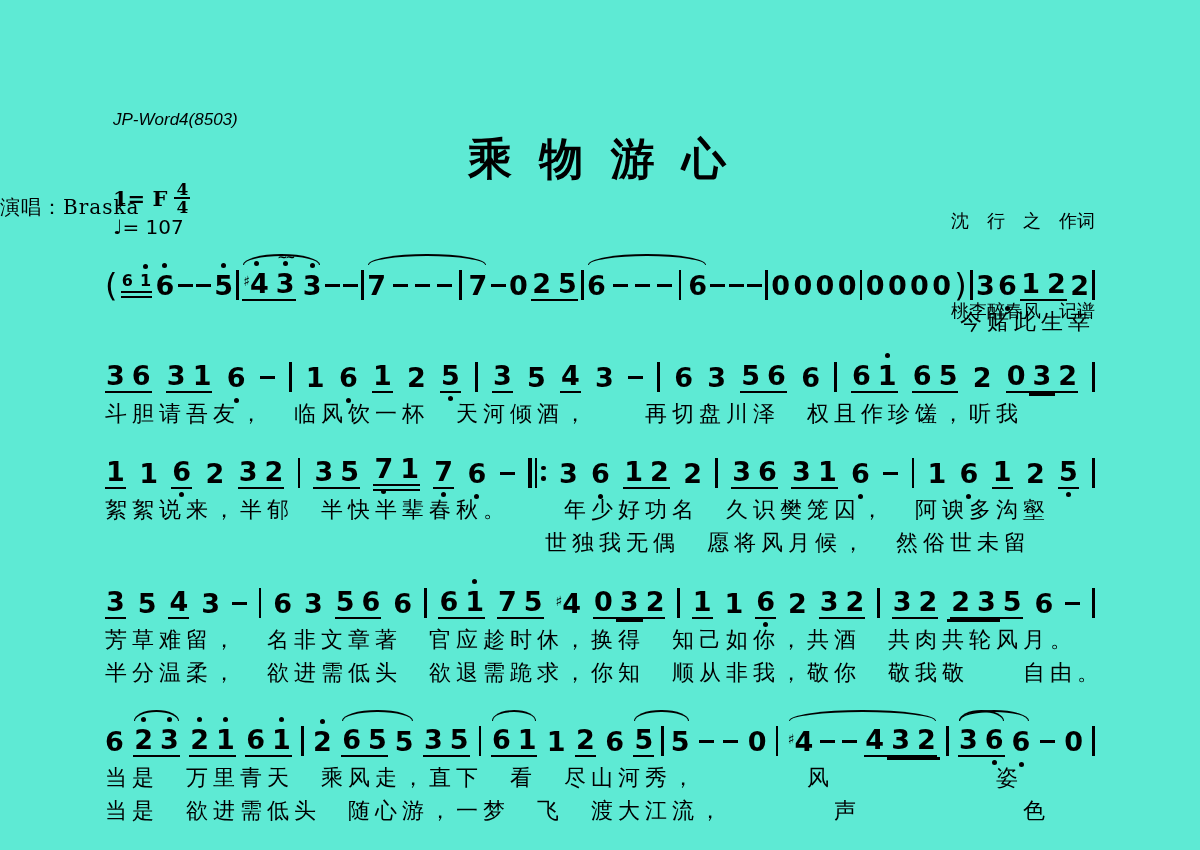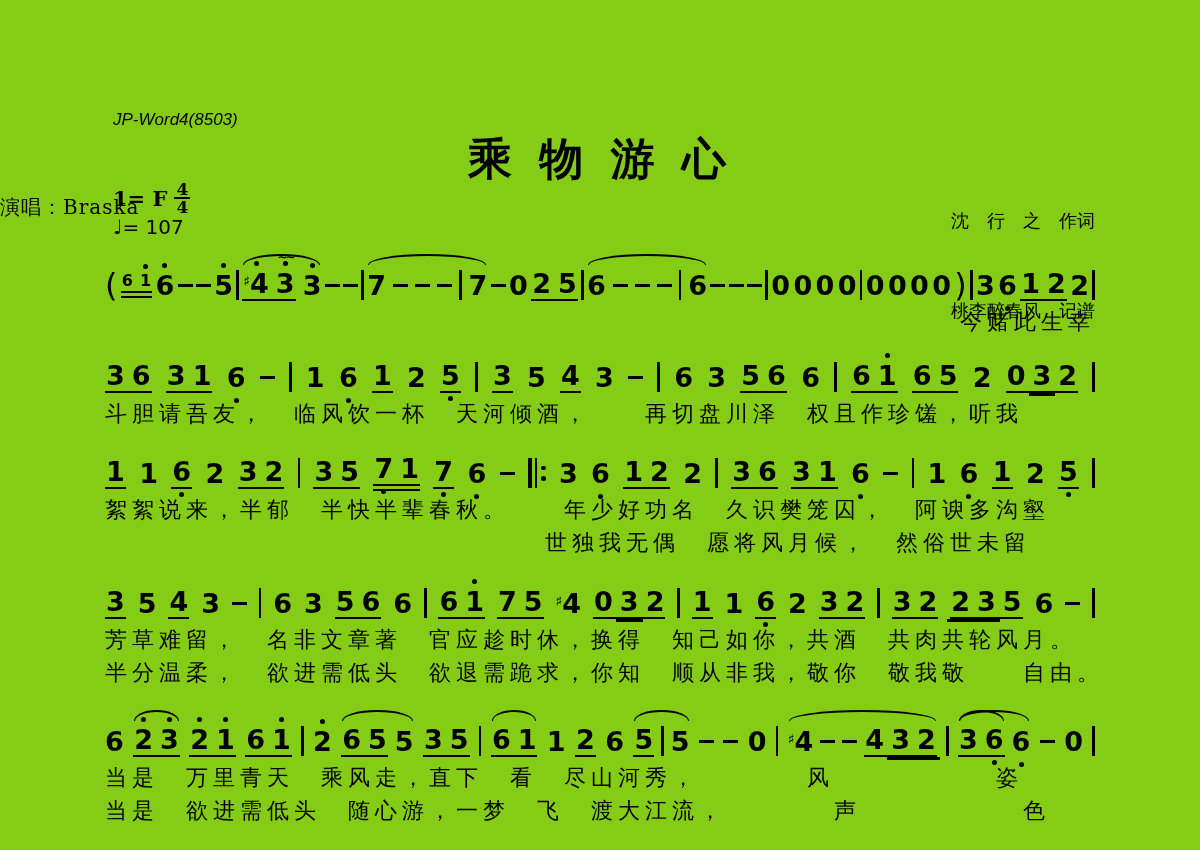--- a/index.html
+++ b/index.html
@@ -1,16 +1,16 @@
 <!DOCTYPE html>
 <html><head>
 <meta charset="utf-8">
 <style>
   html,body{margin:0;padding:0;background:#fff;}
-  .sheet{position:relative;width:1200px;height:850px;background:#84cc16;color:#000;overflow:hidden;
+  .sheet{position:relative;width:1200px;height:850px;background:#5eead4;color:#000;overflow:hidden;
          font-family:"DejaVu Sans",sans-serif;}
   .watermark{position:absolute;left:113px;top:110px;font:italic 17px "Liberation Sans",sans-serif;}
   .title{position:absolute;left:0;right:0;top:110px;text-align:center;
          font-family:"DejaVu Serif",serif;font-weight:bold;font-size:44px;letter-spacing:6px;margin-top:20px;}
   .singer{position:absolute;left:0;right:0;top:178px;
           font-family:"DejaVu Serif",serif;font-size:20px;letter-spacing:1px;margin-top:16px;}
   .credits{position:absolute;right:105px;top:146px;font-family:"DejaVu Serif",serif;
            font-size:18px;line-height:30px;text-align:right;white-space:pre;}
   .keysig{position:absolute;left:113px;top:181px;display:flex;align-items:center;gap:7px;
           font-family:"DejaVu Serif",serif;font-weight:bold;font-size:21px;}

